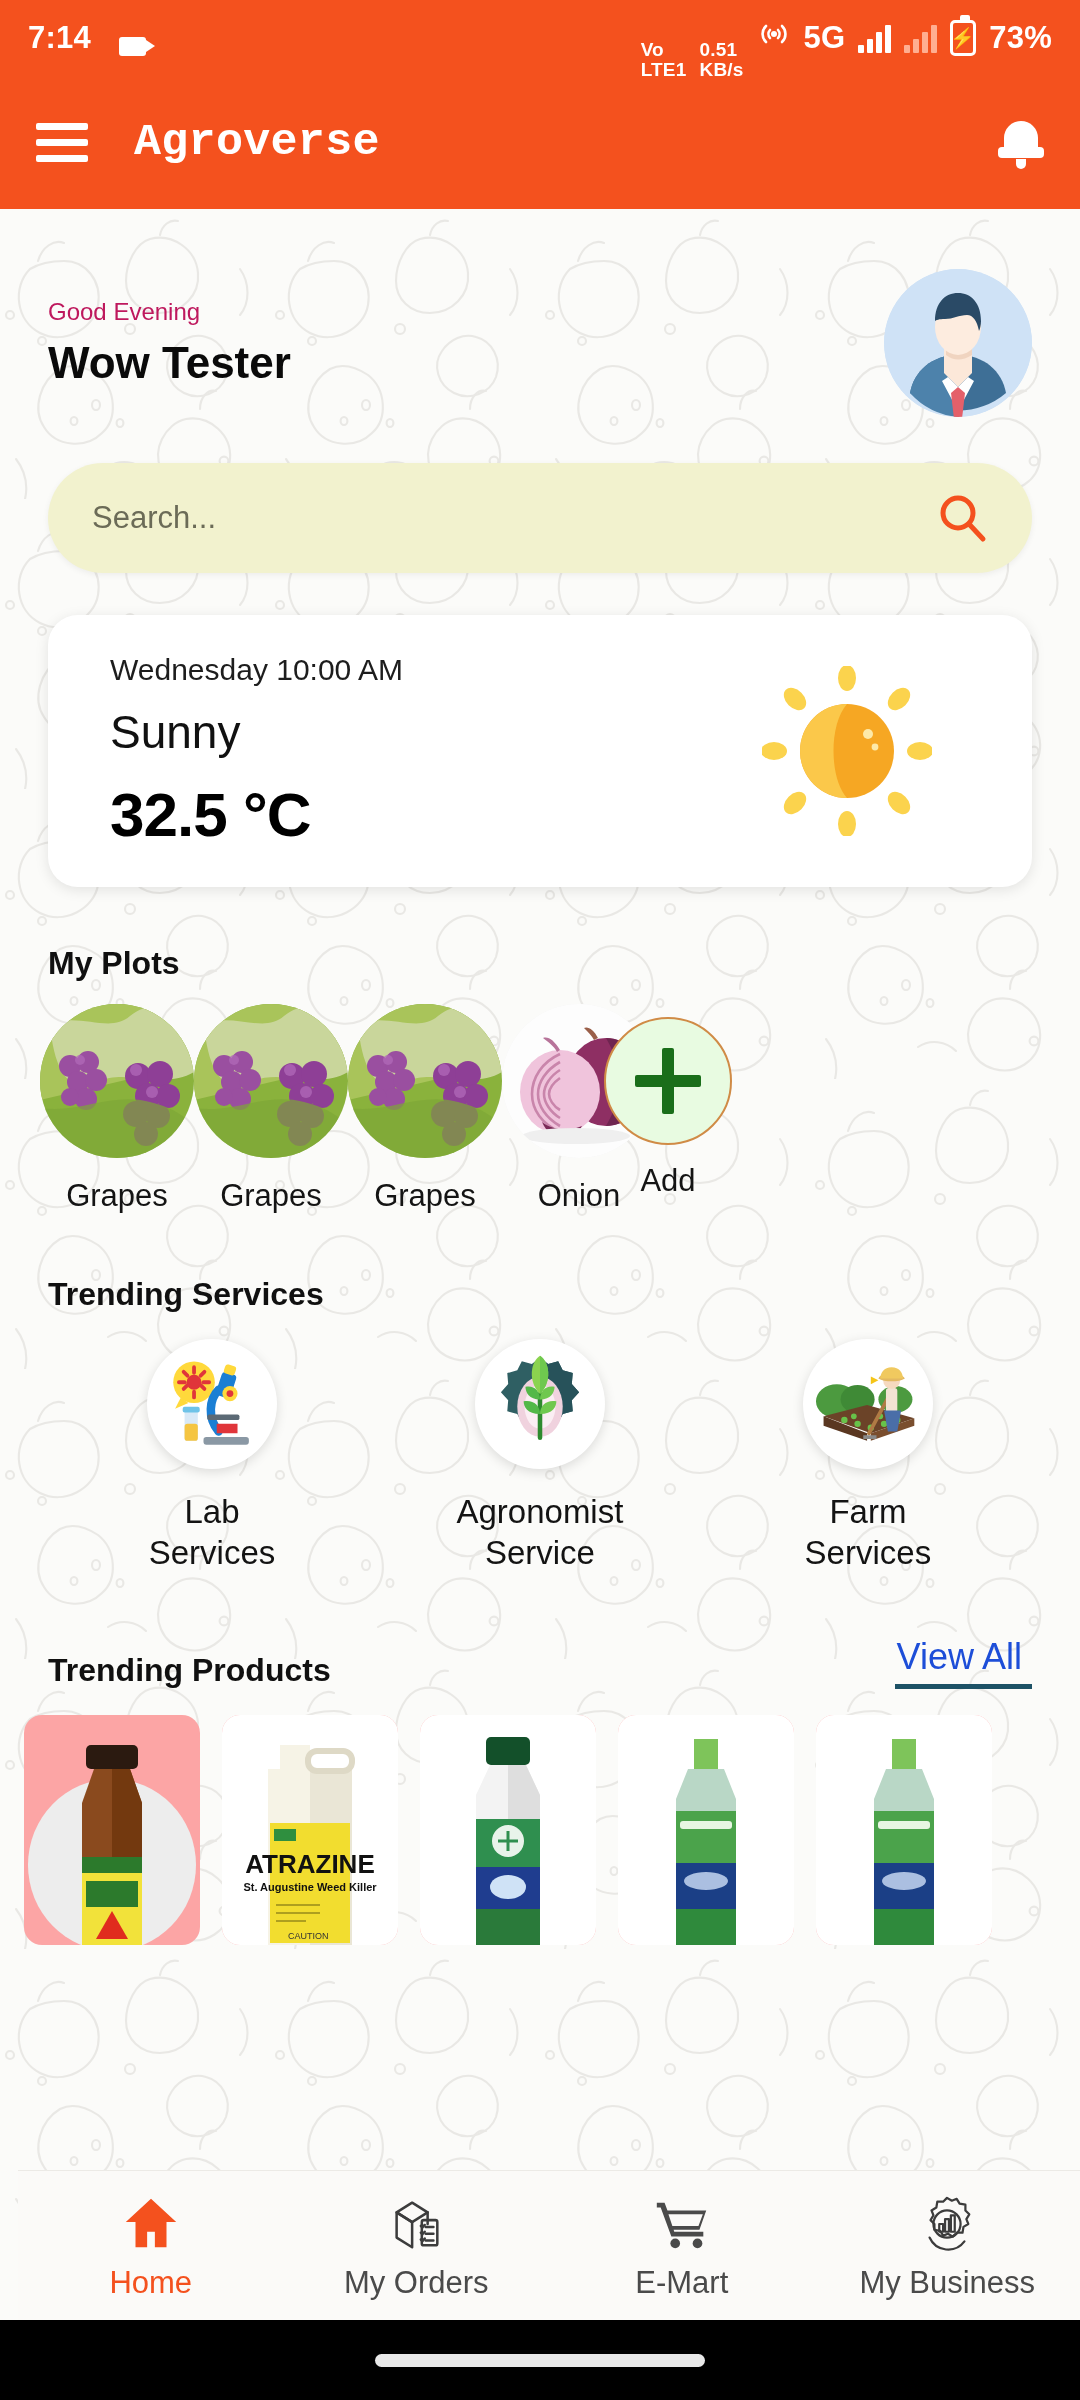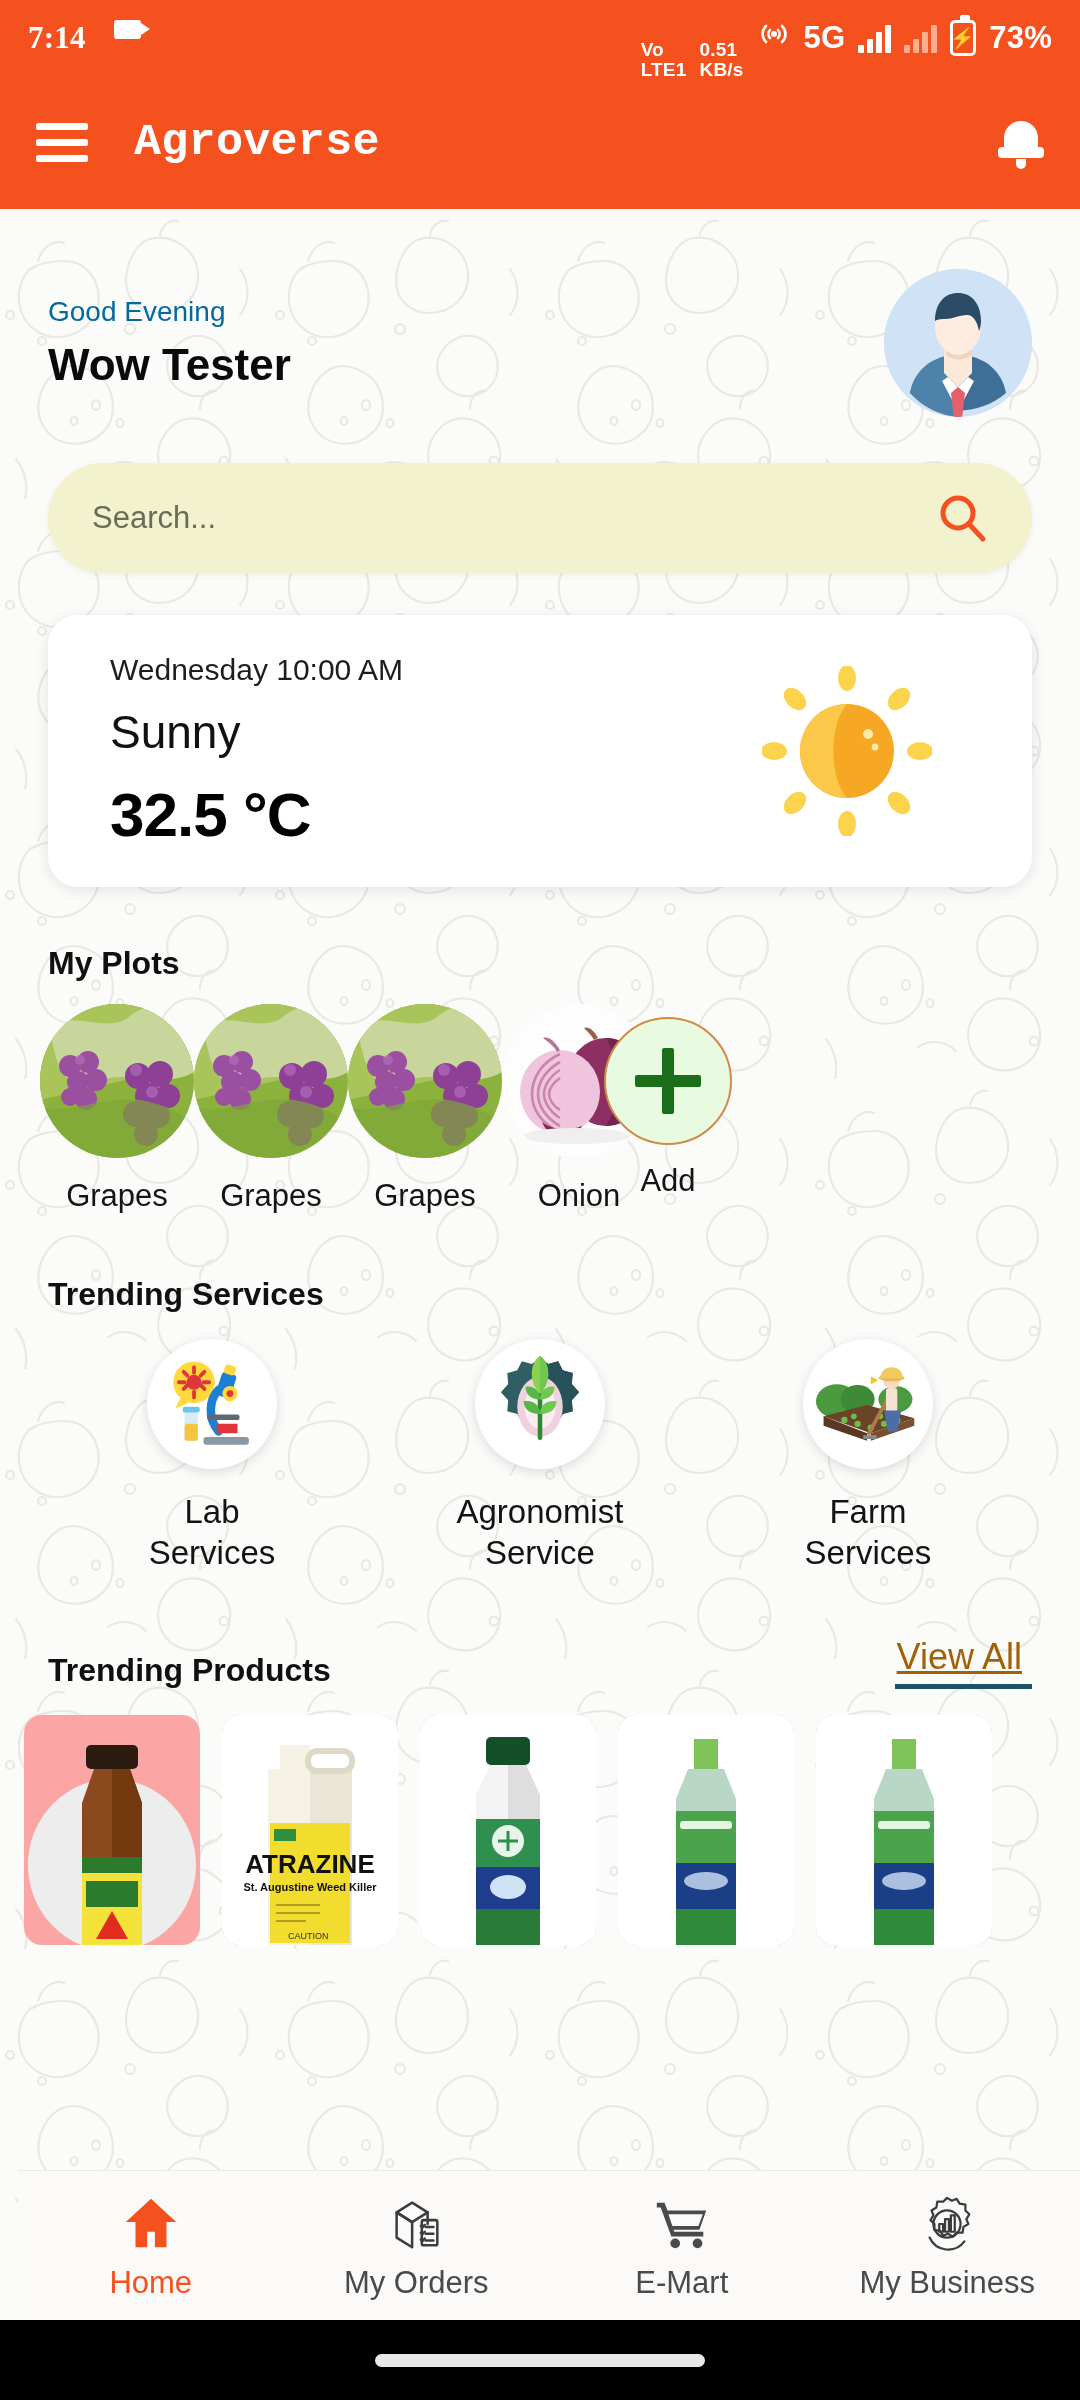--- a/index.html
+++ b/index.html
@@ -10,21 +10,21 @@
     overflow:hidden;
     position:relative;
   }
 
   
   #status-bar{
     height:76px; background:#F4511E; color:#fff;
     display:flex; align-items:center; padding:0 28px;
     font-size:31px; font-weight:700; letter-spacing:.2px;
   }
-  #status-left{ display:flex; align-items:flex-start; gap:28px;font-family:Liberation Serif, serif; }
+  #status-left{ display:flex; align-items:flex-end; gap:28px; }
   #status-right{ margin-left:auto; display:flex; align-items:center; gap:13px; }
   .vid-ico{ width:27px; height:19px; background:#fff; border-radius:3px; position:relative; }
   .vid-ico:after{ content:""; position:absolute; right:-9px; top:3px;
     border-top:6px solid transparent; border-bottom:6px solid transparent;
     border-left:9px solid #fff; }
   .stack2{ display:flex; flex-direction:column; line-height:1.02; font-size:19px; font-weight:700;margin-top:43px; }
   .stack2 span{ display:block; }
   .sig{ display:flex; align-items:flex-end; gap:3px; height:30px; }
   .sig i{ width:6px; background:#fff; border-radius:1px; display:block; }
   .sig i:nth-child(1){height:8px}.sig i:nth-child(2){height:14px}
@@ -60,21 +60,21 @@
   }
   
   #veg-pattern{
     position:absolute; inset:0; pointer-events:none; opacity:.5;
   }
 
   #scroll{ position:absolute; inset:0; }
 
   
   #greeting-row{ display:flex; align-items:center; padding:60px 48px 0 48px; }
-  #greet-small{ font-size:28px; color:#0369a1; }
+  #greet-small{ font-size:24px; color:#be185d; }
   #greet-name{ font-size:44px; font-weight:700; color:#0a0a0a; margin-top:12px; }
   #avatar{ margin-left:auto; width:148px; height:148px; border-radius:50%;
     background:#cfe2f6; overflow:hidden; position:relative; flex:none; }
 
   
   #search-bar{
     margin:46px 48px 0 48px; height:110px; background:#F2F2CE;
     border-radius:55px; display:flex; align-items:center;
     padding:0 44px; box-shadow:0 2px 6px rgba(0,0,0,.06);
   }
@@ -93,22 +93,22 @@
   #w-cond{ font-size:46px; font-weight:500; color:#111; margin-top:18px; }
   #w-temp{ font-size:62px; font-weight:700; color:#000; margin-top:20px; letter-spacing:-1px; }
   #w-icon{ position:absolute; right:100px; top:50%; transform:translateY(-50%);
     width:170px; height:170px; }
 
   
   .sec-title{ font-size:32px; font-weight:700; color:#101010; }
   #plots-head{ padding:58px 48px 0 48px; }
   #services-head{ padding:62px 48px 0 48px; }
   #products-head{ padding:62px 48px 0 48px; display:flex; align-items:flex-end; }
-  #view-all{ margin-left:auto; font-size:36px; color:#a16207;
-    border-bottom:5px solid #1d5266; padding:0 10px 6px 2px; cursor:pointer;text-decoration:underline; }
+  #view-all{ margin-left:auto; font-size:36px; color:#1d4ed8;
+    border-bottom:5px solid #1d5266; padding:0 10px 6px 2px; cursor:pointer; }
 
   
   #plots-row{ display:flex; align-items:flex-start; padding:22px 40px 0 40px; gap:0; }
   .plot{ width:154px; flex:none; text-align:center; position:relative; }
   .plot + .plot{ margin-left:0; }
   .plot-img{ width:154px; height:154px; border-radius:50%; overflow:hidden;
     margin:0 auto; position:relative; background:#f3f3f3; }
   .plot-lbl{ font-size:31px; color:#141414; margin-top:20px; white-space:nowrap;
     overflow:hidden; }
   #plot-add{ width:128px; margin-left:-52px; }

